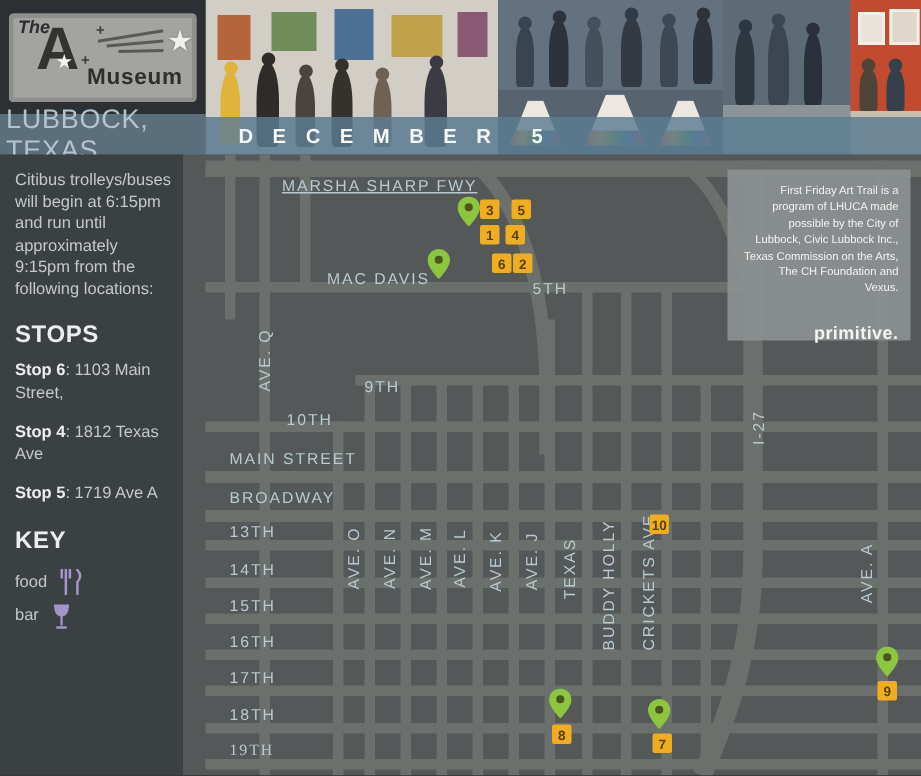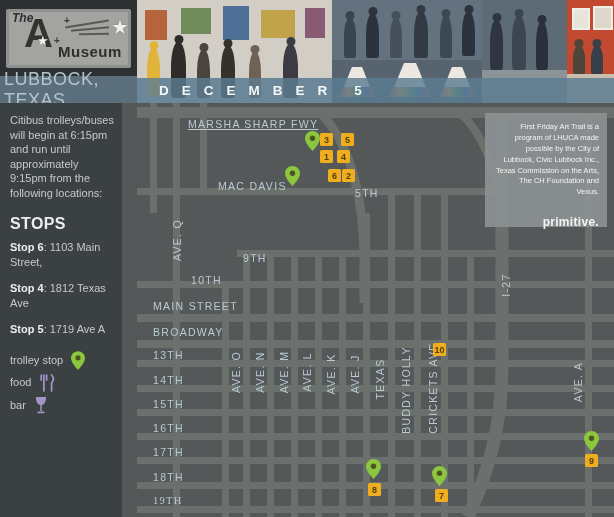--- a/index.html
+++ b/index.html
@@ -143,30 +143,22 @@
   <div class="location-bar">LUBBOCK, TEXAS</div>
 
   <aside class="sidebar">
     <p class="intro">Citibus trolleys/buses will begin at 6:15pm and run until approximately 9:15pm from the following locations:</p>
     <h2>STOPS</h2>
     <div id="stops-list">
         <p class="stop"><b>Stop 6</b><span>: 1103 Main Street,</span></p>
         <p class="stop"><b>Stop 4</b><span>: 1812 Texas Ave</span></p>
         <p class="stop"><b>Stop 5</b><span>: 1719 Ave A</span></p>
       </div>
+    <h2>KEY</h2>
     <div id="key-list">
-        <div class="key-row">
-          <span>trolley stop</span>
-          <span class="key-icon">
-            <svg width="14" height="19" viewBox="0 0 15 20">
-              <path d="M7.5 0C11.6 0 15 3.4 15 7.5C15 12.5 7.5 20 7.5 20S0 12.5 0 7.5C0 3.4 3.4 0 7.5 0Z" fill="#8cc63e"></path>
-              <circle cx="7.5" cy="7.2" r="2.7" fill="#4c5420"></circle>
-            </svg>
-          </span>
-        </div>
         <div class="key-row">
           <span>food</span>
           <span class="key-icon">
             <svg width="17" height="18" viewBox="0 0 17 18">
               <g stroke="#a495c9" stroke-width="1.7" fill="none" stroke-linecap="round">
                 <path d="M2.2 1v5M4.9 1v5M7.6 1v5M4.9 6v11"></path>
                 <path d="M12.6 1c2.3 2.5 2.3 5.5 0 8v8"></path>
               </g>
             </svg>
           </span>

